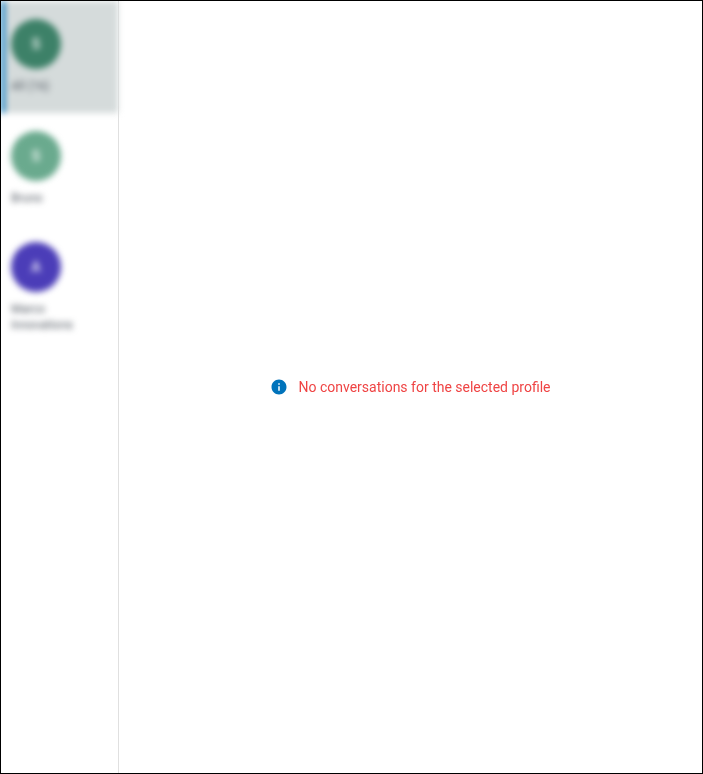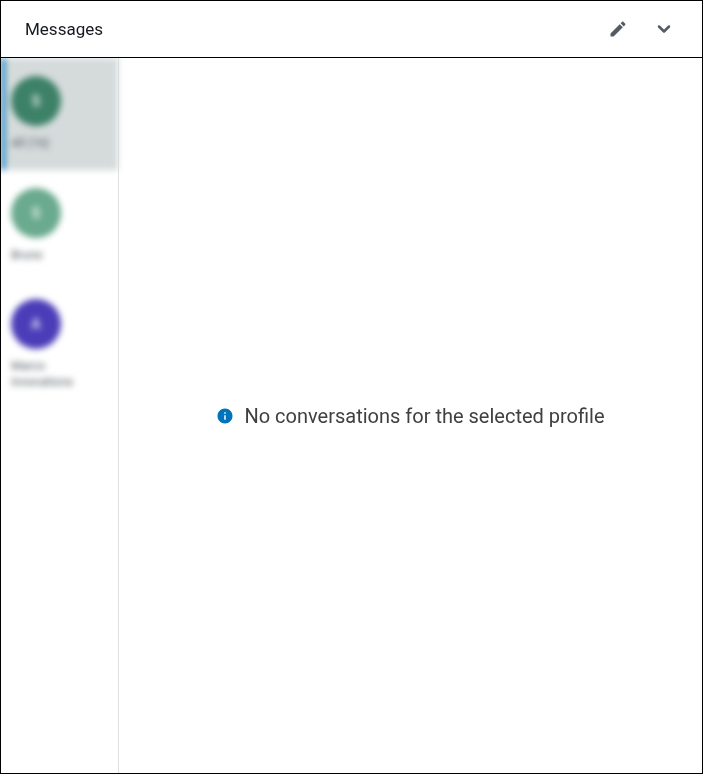--- a/index.html
+++ b/index.html
@@ -130,51 +130,36 @@
       display: flex;
       align-items: center;
       justify-content: center;
       background: #fff;
     }
     
     .empty-state {
       display: flex;
       align-items: center;
       gap: 10px;
-      color: #404040;
-      font-size: 20px;
+      color: #ef4444;
+      font-size: 14px;
     }
     
     .info-icon {
       width: 18px;
       height: 18px;
       color: #0073bb;
       flex-shrink: 0;
     }
   </style>
 </head>
 <body>
 
 <div class="container">
 
-  <div class="header">
-    <div class="header-title">Messages</div>
-    <div class="header-actions">
-      <button class="icon-button">
-        <svg viewBox="0 0 24 24" fill="currentColor">
-          <path d="M3 17.25V21h3.75L17.81 9.94l-3.75-3.75L3 17.25zM20.71 7.04c.39-.39.39-1.02 0-1.41l-2.34-2.34c-.39-.39-1.02-.39-1.41 0l-1.83 1.83 3.75 3.75 1.83-1.83z"></path>
-        </svg>
-      </button>
-      <button class="icon-button">
-        <svg viewBox="0 0 24 24" fill="none" stroke="currentColor" stroke-width="3" stroke-linecap="round" stroke-linejoin="round">
-          <polyline points="6 9 12 15 18 9"></polyline>
-        </svg>
-      </button>
-    </div>
-  </div>
 
   <div class="body">
 
     <div class="sidebar">
 
       <div class="profile-item selected">
         <div class="avatar green">
           <span>S</span>
         </div>
         <div class="profile-label">All (16)</div>

